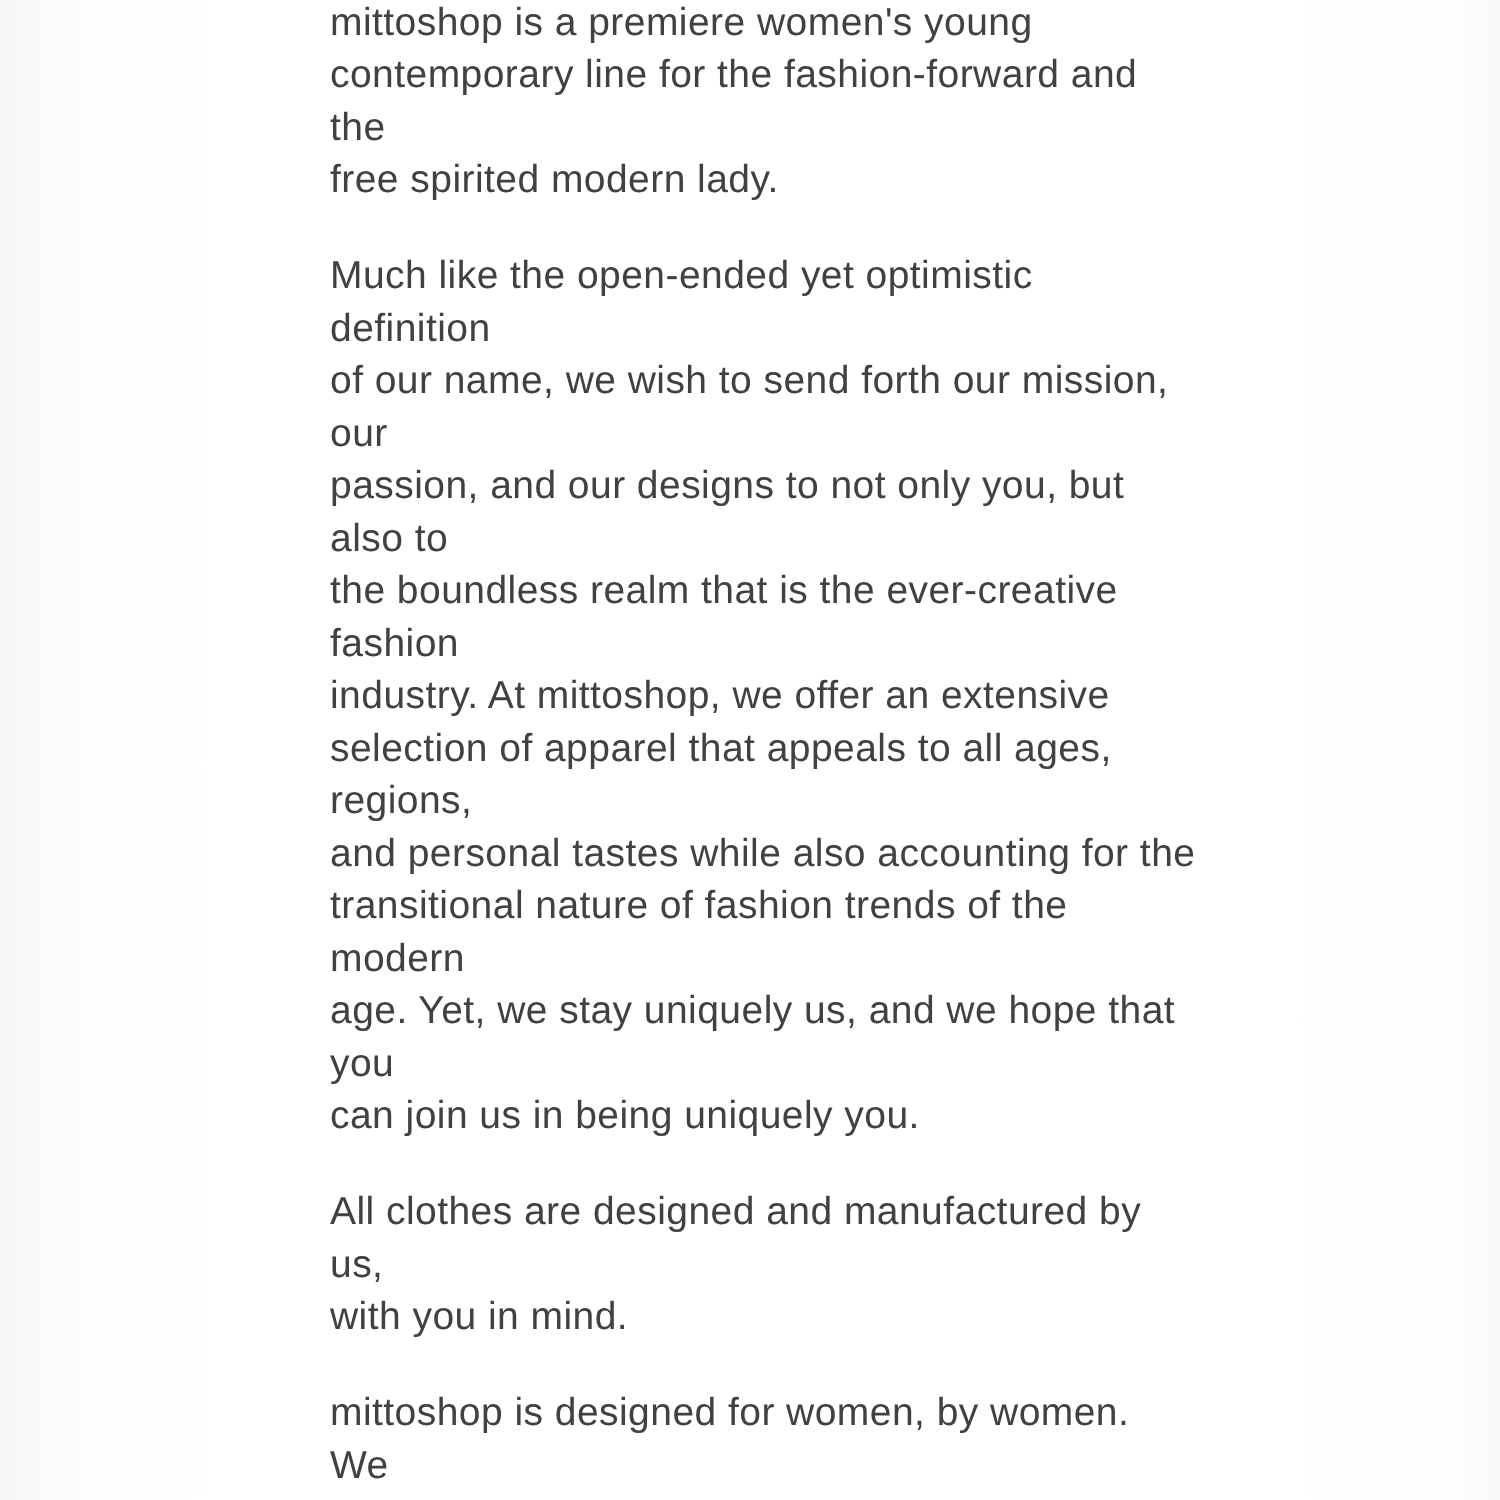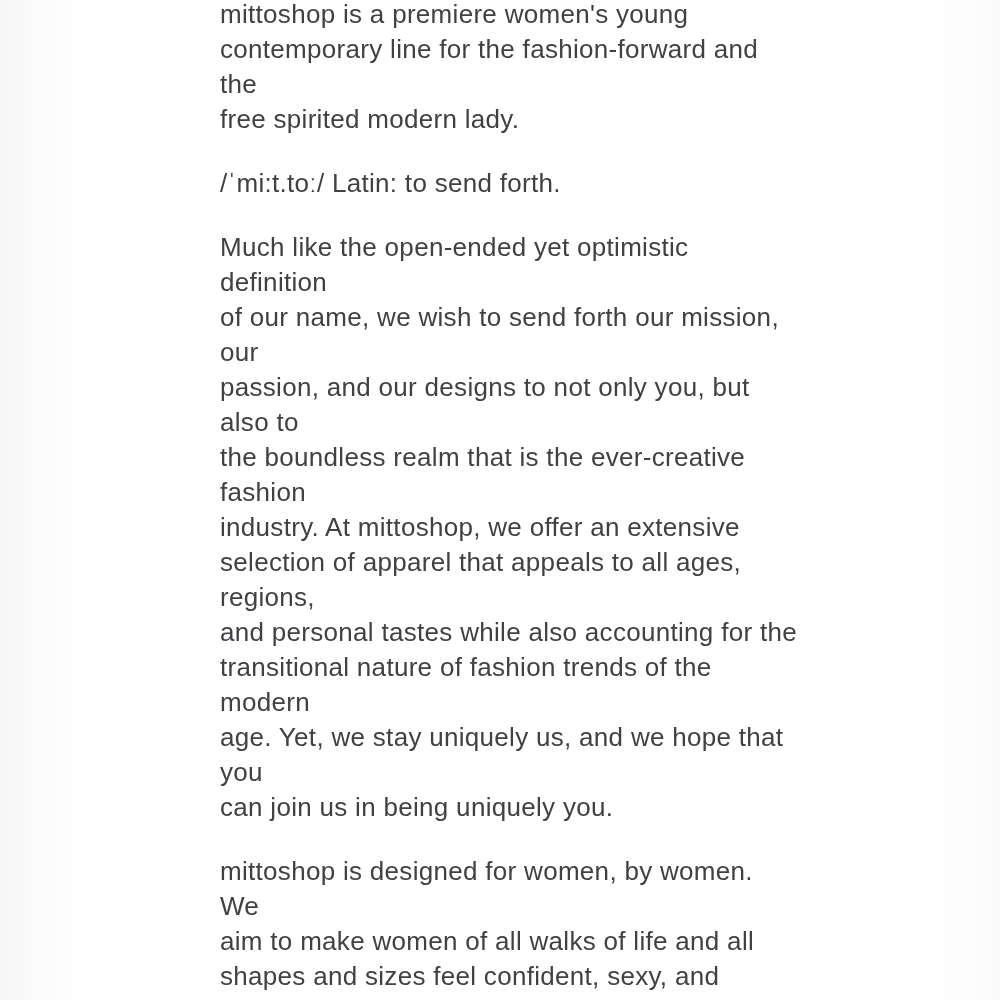--- a/index.html
+++ b/index.html
@@ -38,33 +38,34 @@
   }
 </style>
 </head>
 <body>
 
 <main class="about-column">
   <p>mittoshop is a premiere women's young
 contemporary line for the fashion-forward and the
 free spirited modern lady.</p>
 
-  <p>/ˈmi:t.toː/ Latin: to send forth.</p>
 
   <p>Much like the open-ended yet optimistic definition
 of our name, we wish to send forth our mission, our
 passion, and our designs to not only you, but also to
 the boundless realm that is the ever-creative fashion
 industry. At mittoshop, we offer an extensive
 selection of apparel that appeals to all ages, regions,
 and personal tastes while also accounting for the
 transitional nature of fashion trends of the modern
 age. Yet, we stay uniquely us, and we hope that you
 can join us in being uniquely you.</p>
 
+  <p>All clothes are designed and manufactured by us,
+with you in mind.</p>
 
   <p>mittoshop is designed for women, by women. We
 aim to make women of all walks of life and all
 shapes and sizes feel confident, sexy, and strong
 with our premium fabrics and contemporary designs
 that range in size from S to 2XL. mittoshop's founder
 has over 20 years of experience in wholesale
 apparel and she remains passionate to continue
 inspiring women to be independent and true to
 themselves, with style.</p>

